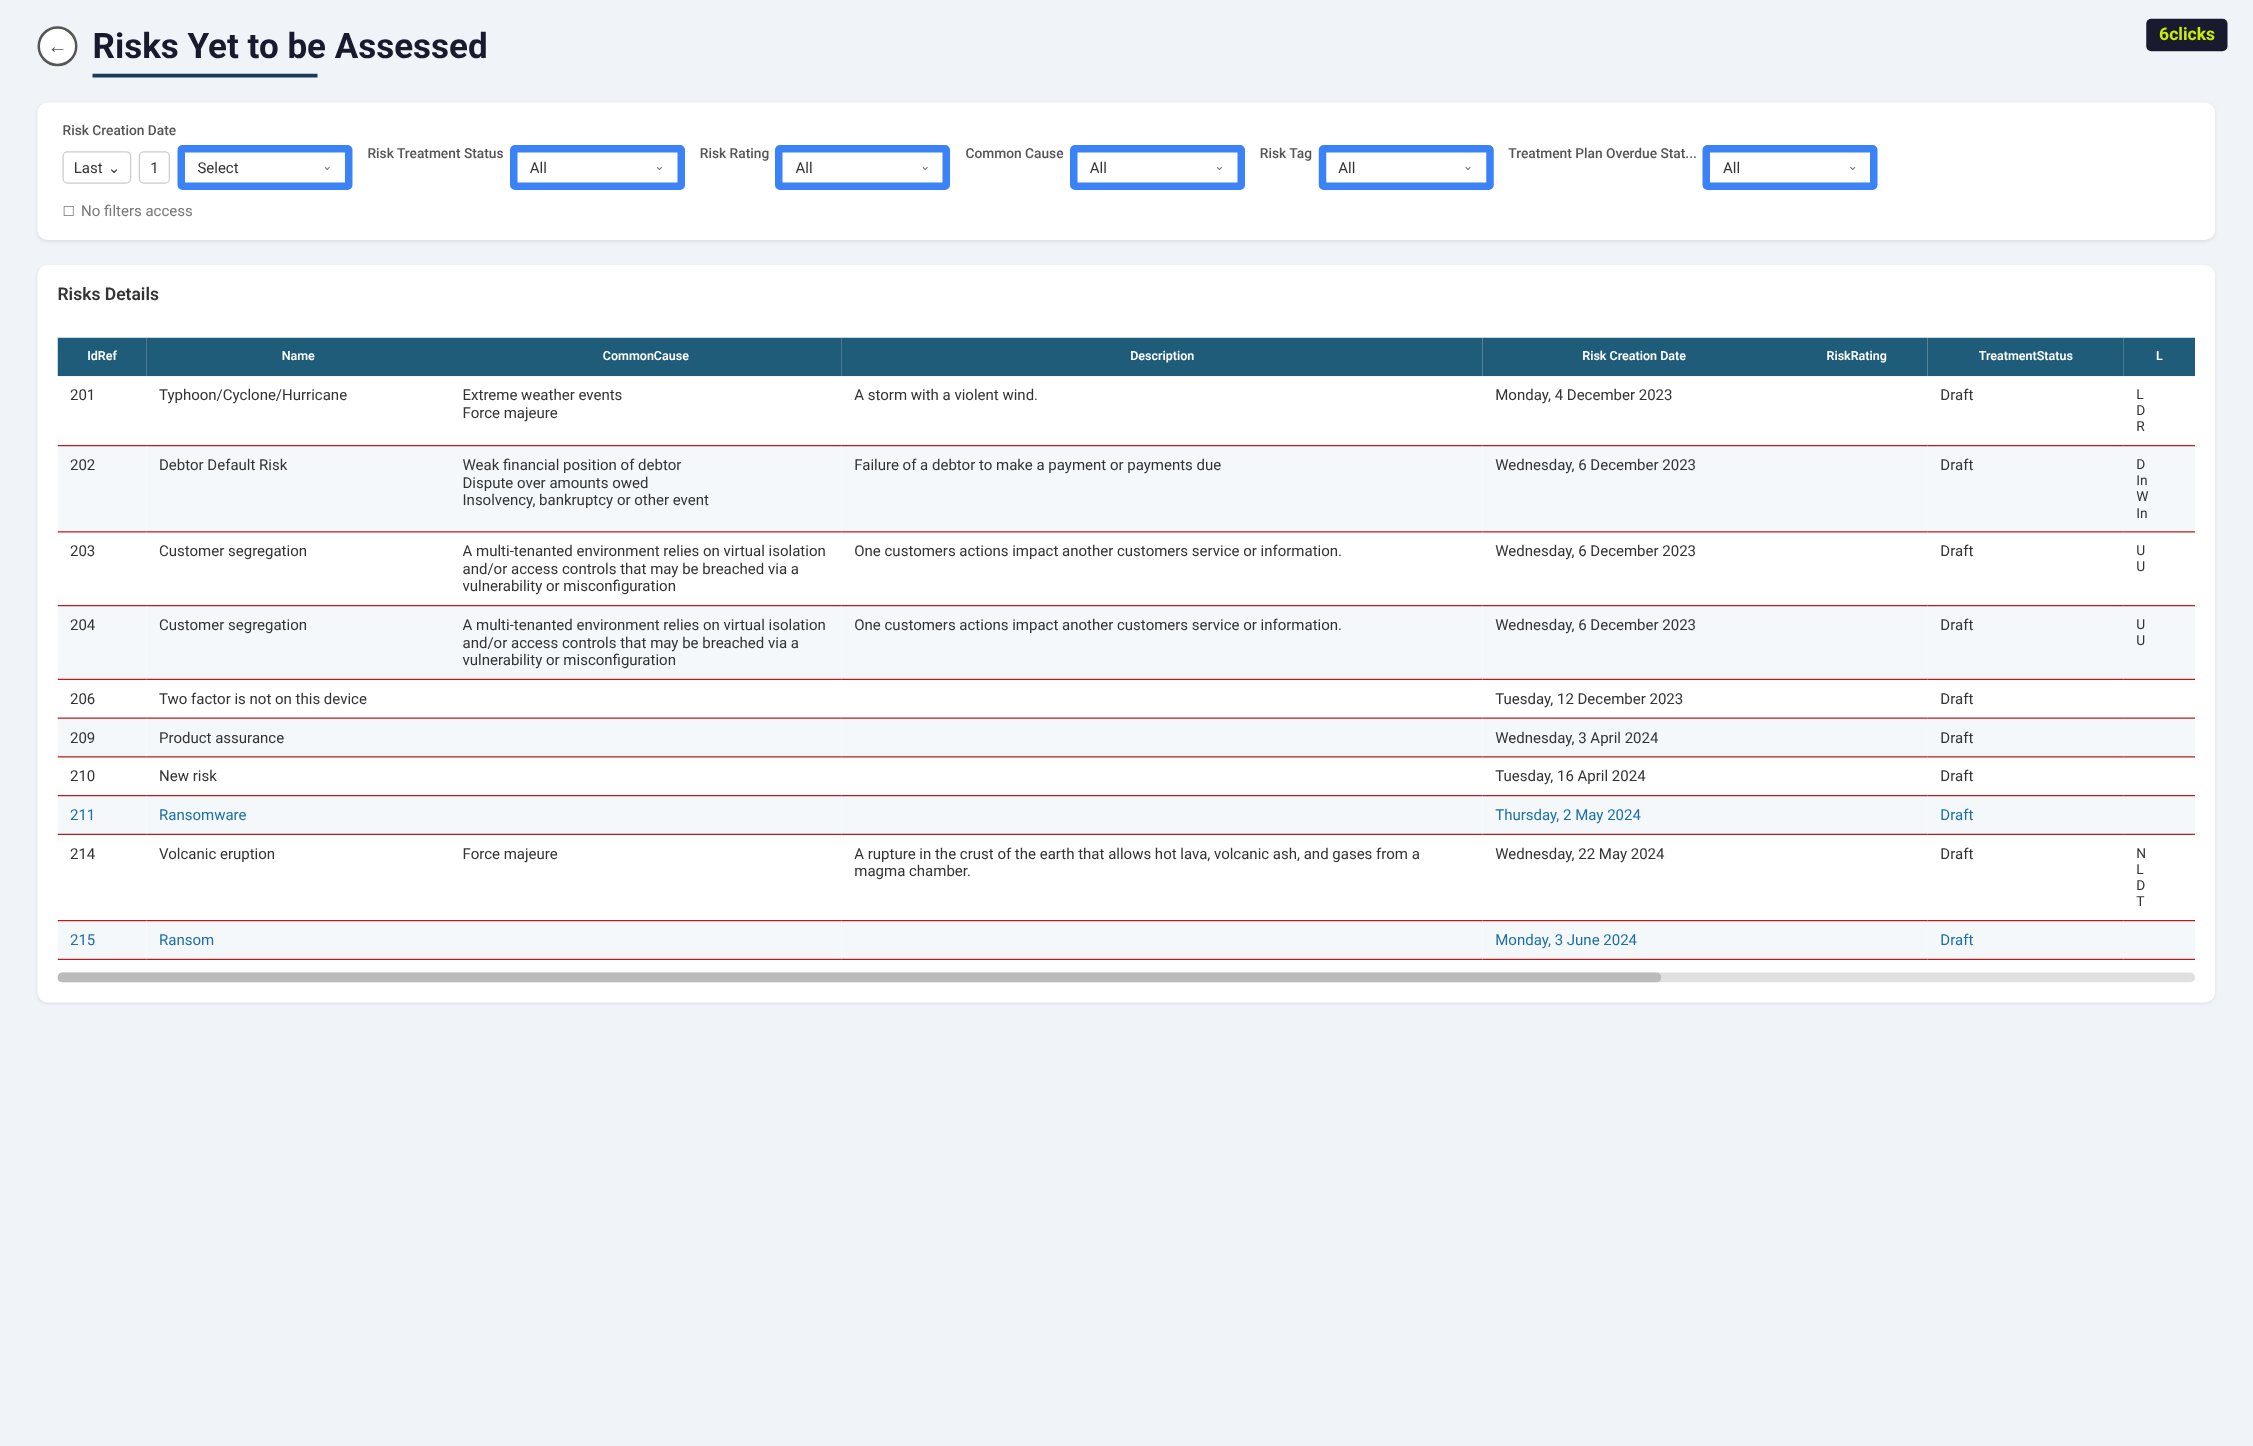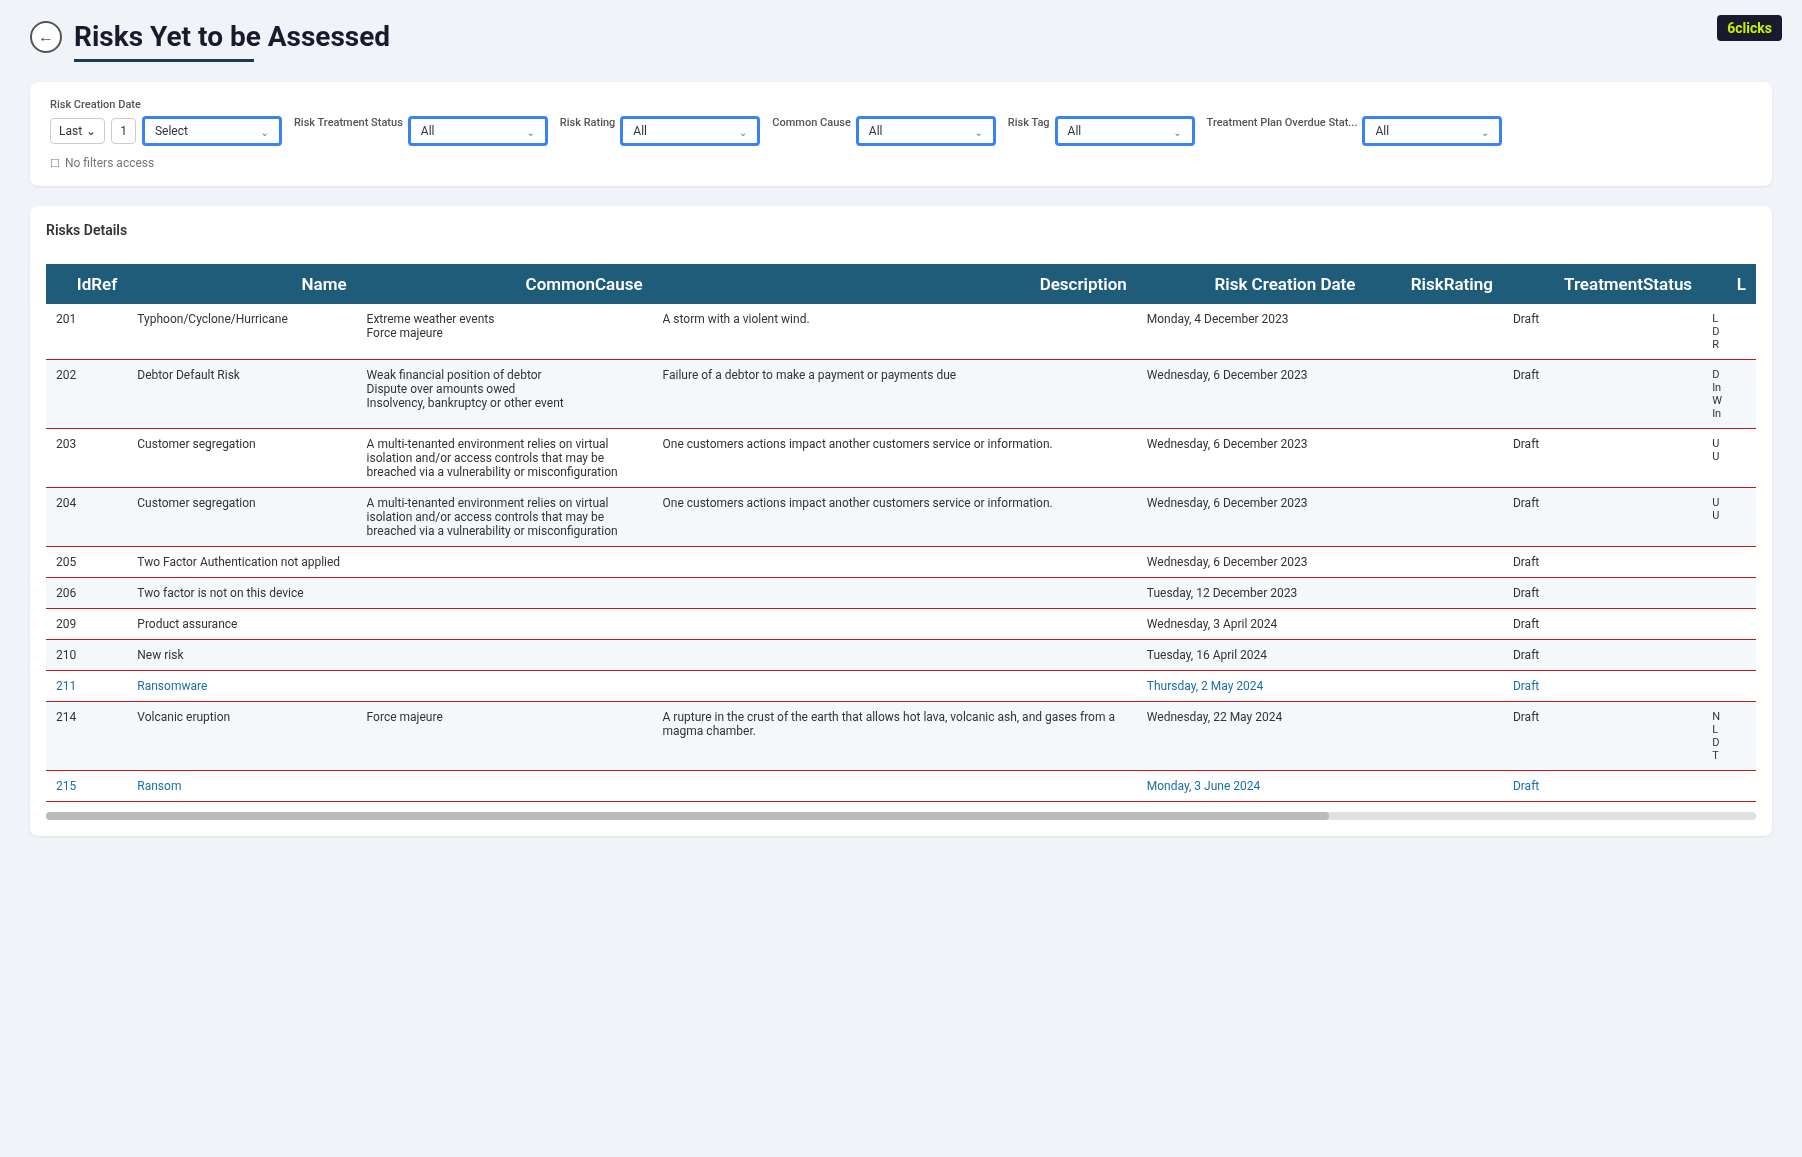--- a/index.html
+++ b/index.html
@@ -75,23 +75,23 @@
       display: flex;
       gap: 5px;
     }
     .filter-label {
       font-size: 11px;
       color: #555;
       font-weight: 500;
     }
     .filter-select {
       display: flex;
-      align-items: flex-end;
+      align-items: flex-start;
       gap: 4px;
-      border: 3px solid #3b82f6;
+      border: 6px solid #3b82f6;
       border-radius: 4px;
       padding: 5px 10px;
       background: white;
       cursor: pointer;
       font-size: 12px;
       color: #333;
       min-width: 80px;
     }
     .filter-select-wide {
       min-width: 140px;
@@ -151,23 +151,23 @@
       width: 100%;
       border-collapse: collapse;
       font-size: 12px;
     }
     .risks-table thead tr {
       background: #1e5c7a;
       color: white;
     }
     .risks-table thead th {
       padding: 10px 10px;
-      text-align: right;
+      text-align: center;
       font-weight: 600;
-      font-size: 17px;
+      font-size: 10px;
       white-space: nowrap;
     }
     .risks-table tbody tr {
       border-bottom: 1px solid #b91c1c;
     }
     .risks-table tbody tr:nth-child(even) {
       background: #f5f8fb;
     }
     .risks-table tbody tr:nth-child(odd) {
       background: white;
@@ -359,30 +359,20 @@
       <td>Customer segregation</td>
       <td style="white-space:pre-line">A multi-tenanted environment relies on virtual isolation and/or access controls that may be breached via a vulnerability or misconfiguration</td>
       <td>One customers actions impact another customers service or information.</td>
       <td class="">Wednesday, 6 December 2023</td>
       <td></td>
       <td class="draft-badge">Draft</td>
       <td style="white-space:pre-line;font-size:11px">U
 U</td>
     </tr>
             <tr>
-      <td class="">205</td>
-      <td>Two Factor Authentication not applied</td>
-      <td style="white-space:pre-line"></td>
-      <td></td>
-      <td class="">Wednesday, 6 December 2023</td>
-      <td></td>
-      <td class="draft-badge">Draft</td>
-      <td style="white-space:pre-line;font-size:11px"></td>
-    </tr>
-            <tr>
       <td class="">206</td>
       <td>Two factor is not on this device</td>
       <td style="white-space:pre-line"></td>
       <td></td>
       <td class="">Tuesday, 12 December 2023</td>
       <td></td>
       <td class="draft-badge">Draft</td>
       <td style="white-space:pre-line;font-size:11px"></td>
     </tr>
             <tr>

